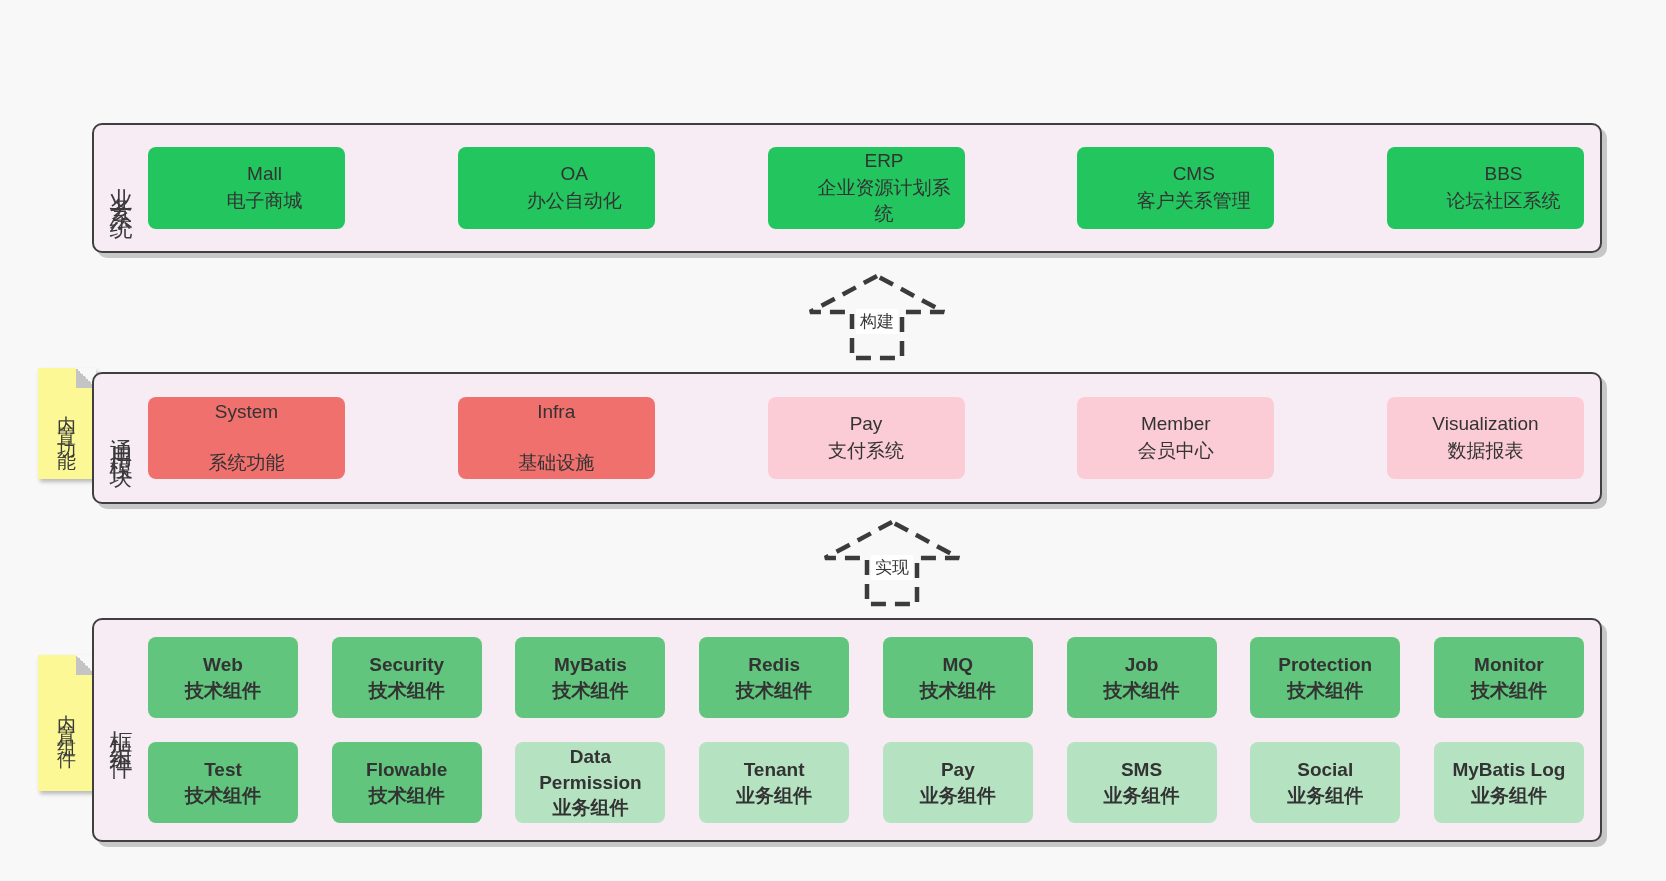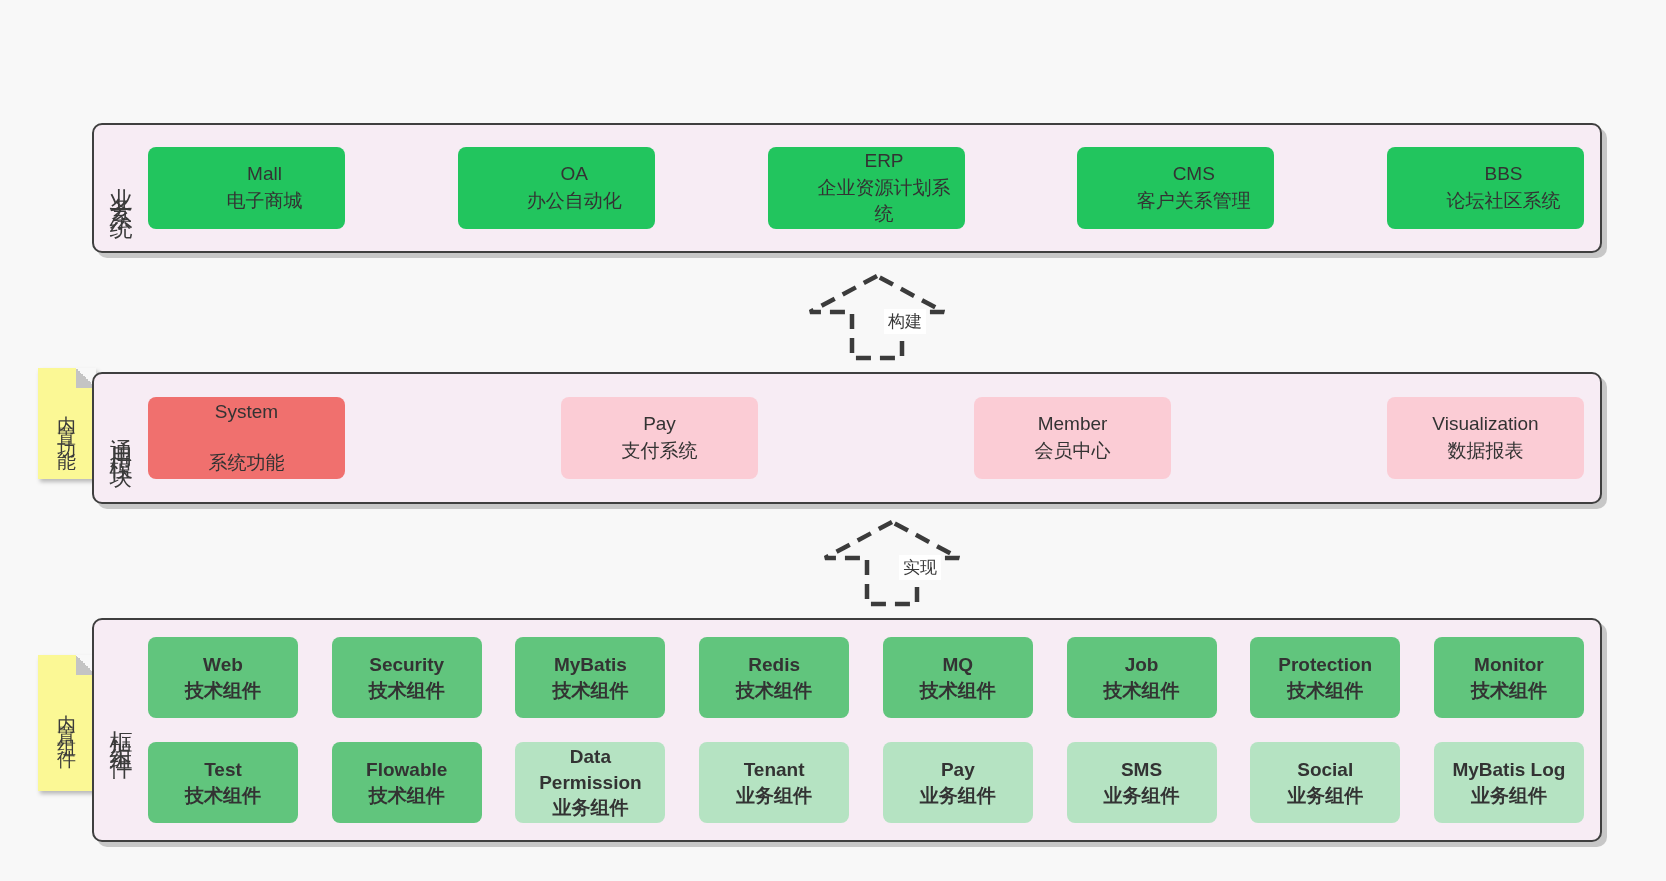--- a/index.html
+++ b/index.html
@@ -72,21 +72,21 @@
   #arrow-build{left:807px;top:273px;}
   #arrow-implement{left:822px;top:519px;}
   .arrow svg{display:block;width:140px;height:88px;}
   .arrow path{
     fill:none;stroke:#3b3b3b;stroke-width:4.5;
     stroke-dasharray:15 9;stroke-linecap:butt;
   }
   .arrow-label{
     position:absolute;left:50%;top:36px;transform:translateX(-50%);
     background:#ffffff;padding:1px 4px;
-    font-size:17px;color:#3a3a3a;white-space:nowrap;margin-left:28px;
+    font-size:17px;color:#3a3a3a;white-space:nowrap;
   }
 </style>
 </head>
 <body>
 
 <div class="layer" id="layer-business">
   <div class="layer-label">
     <div class="vtext">业务系统</div>
   </div>
   <div class="boxes-area">
@@ -130,20 +130,24 @@
 <div class="layer" id="layer-modules">
   <div class="layer-label">
     <div class="vtext">通用模块</div>
   </div>
   <div class="boxes-area">
     <div class="box-row">
       <div class="box w6 red">
         <span class="bname">System</span>
         <span class="bdesc">系统功能</span>
       </div>
+      <div class="box w6 red">
+        <span class="bname">Infra</span>
+        <span class="bdesc">基础设施</span>
+      </div>
       <div class="box w6 pink">
         <span class="bname">Pay</span>
         <span class="bdesc">支付系统</span>
       </div>
       <div class="box w6 pink">
         <span class="bname">Member</span>
         <span class="bdesc">会员中心</span>
       </div>
       <div class="box w6 pink">
         <span class="bname">Visualization</span>

